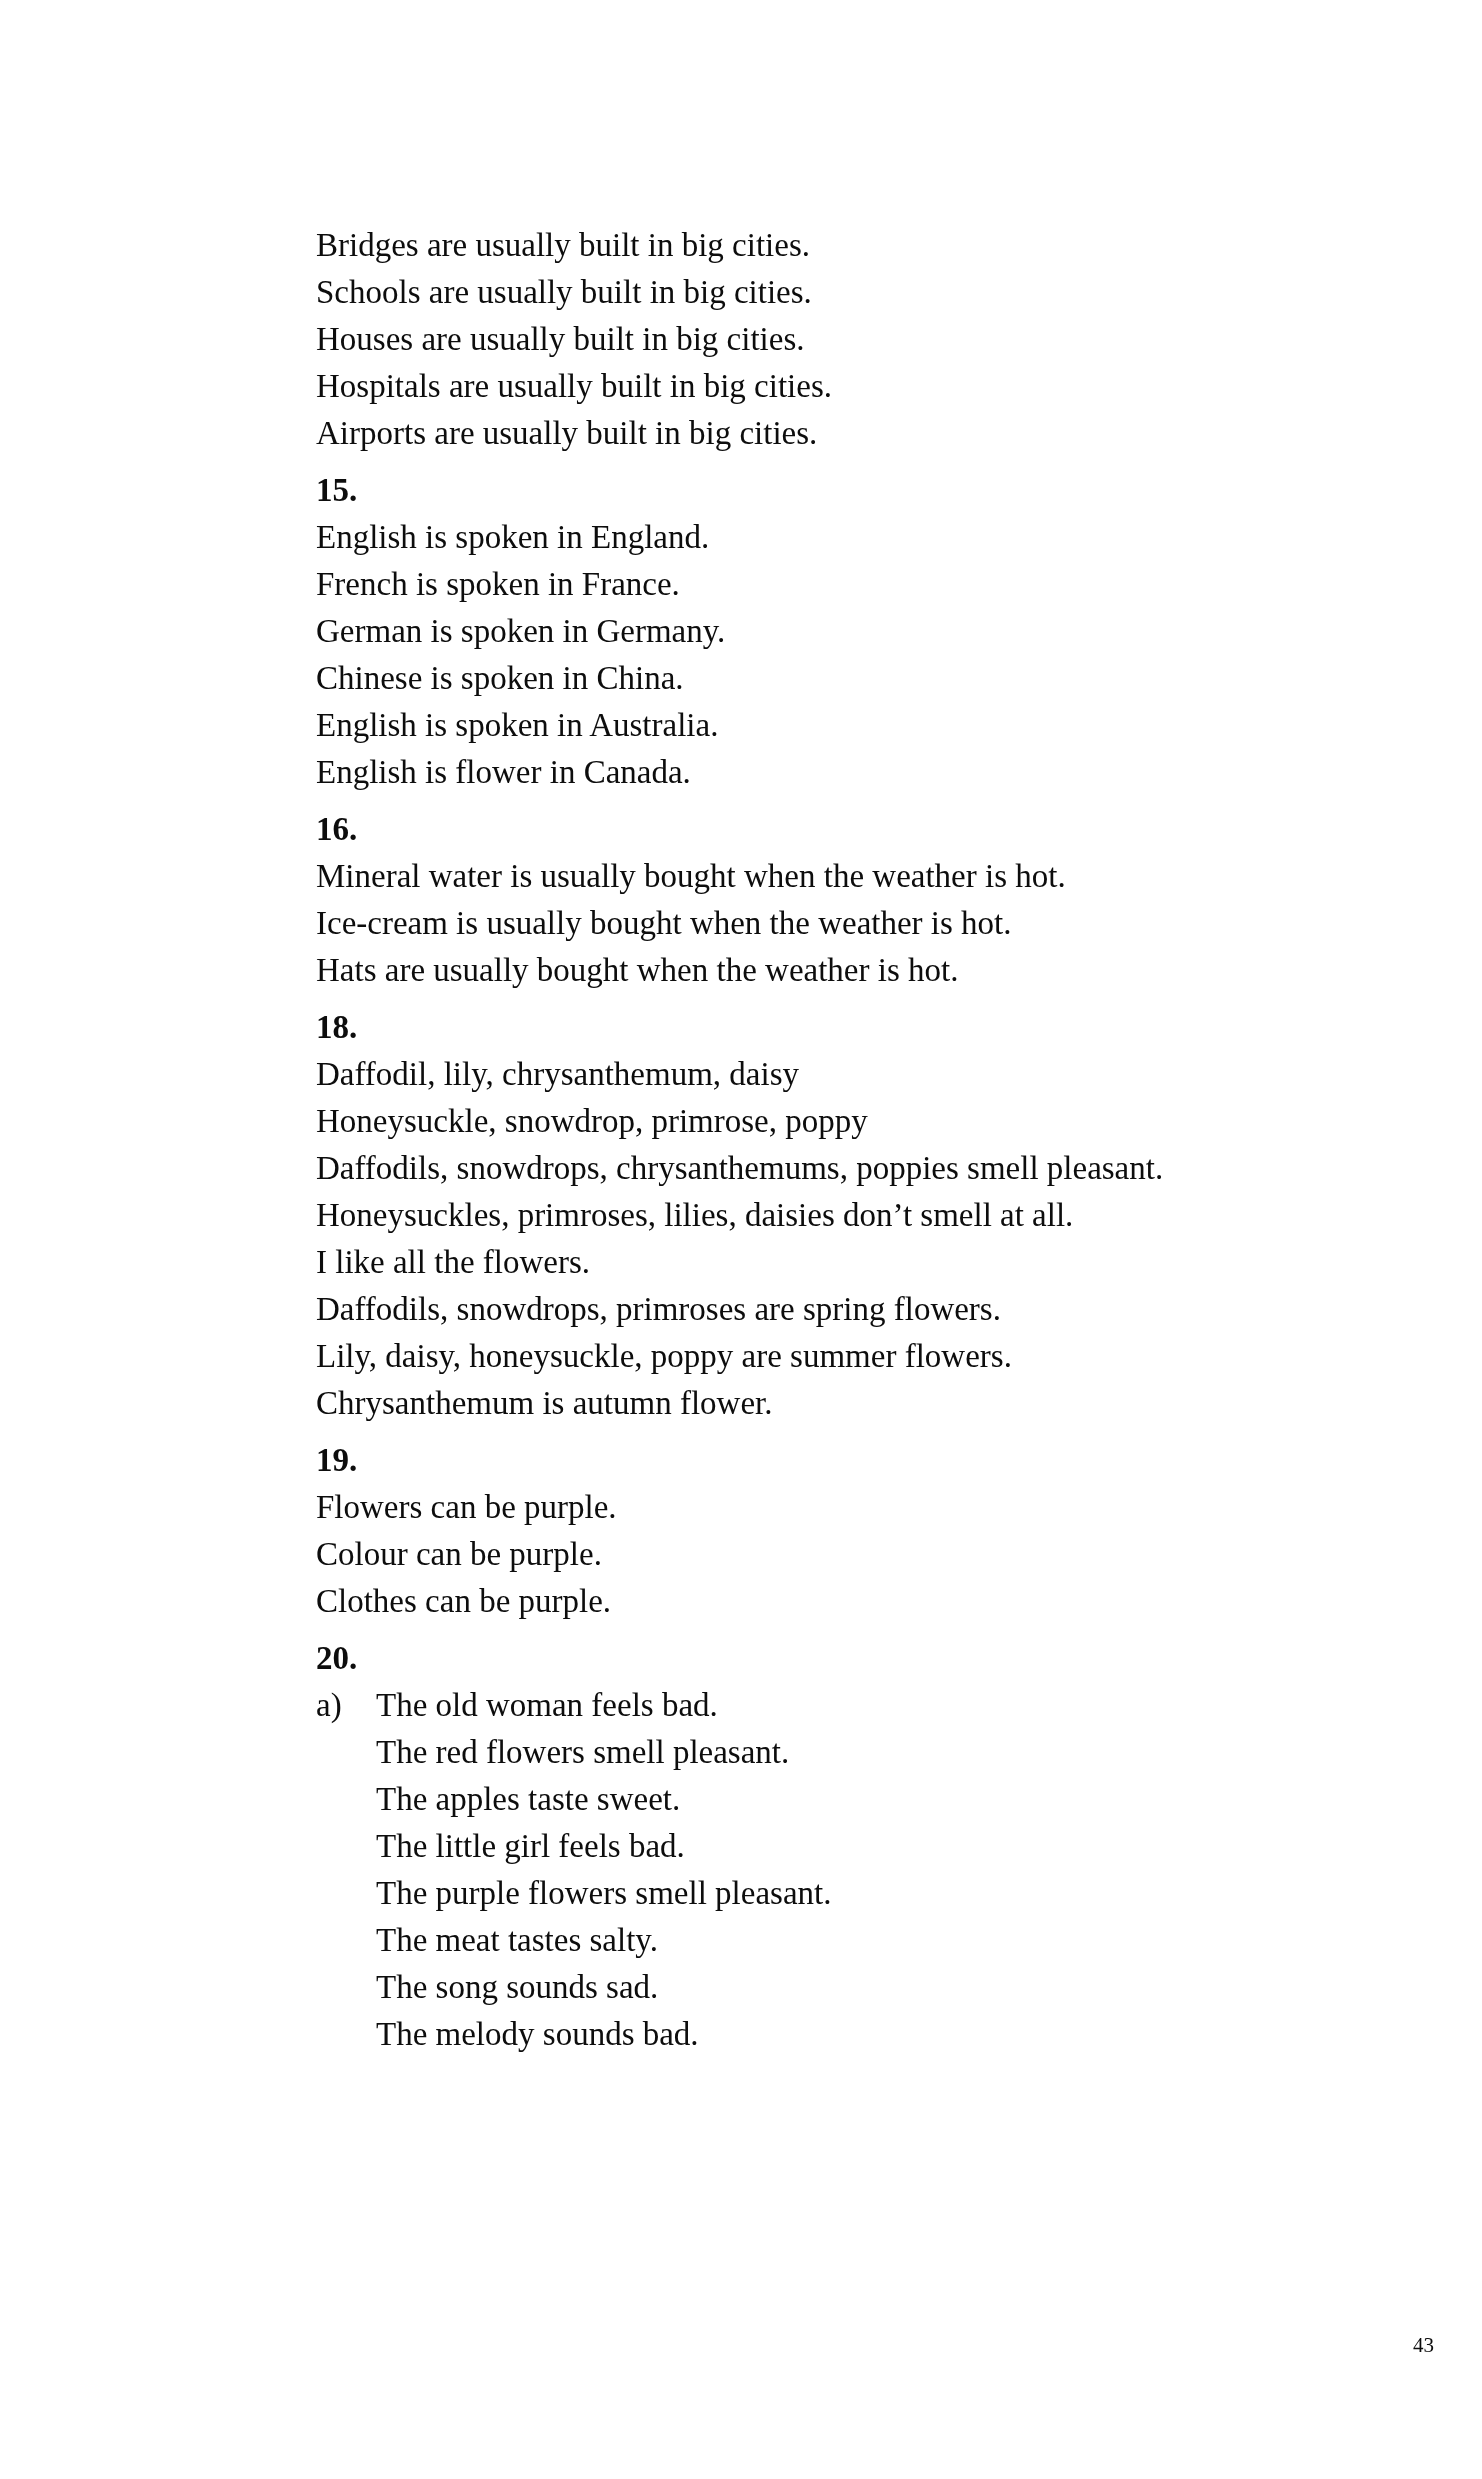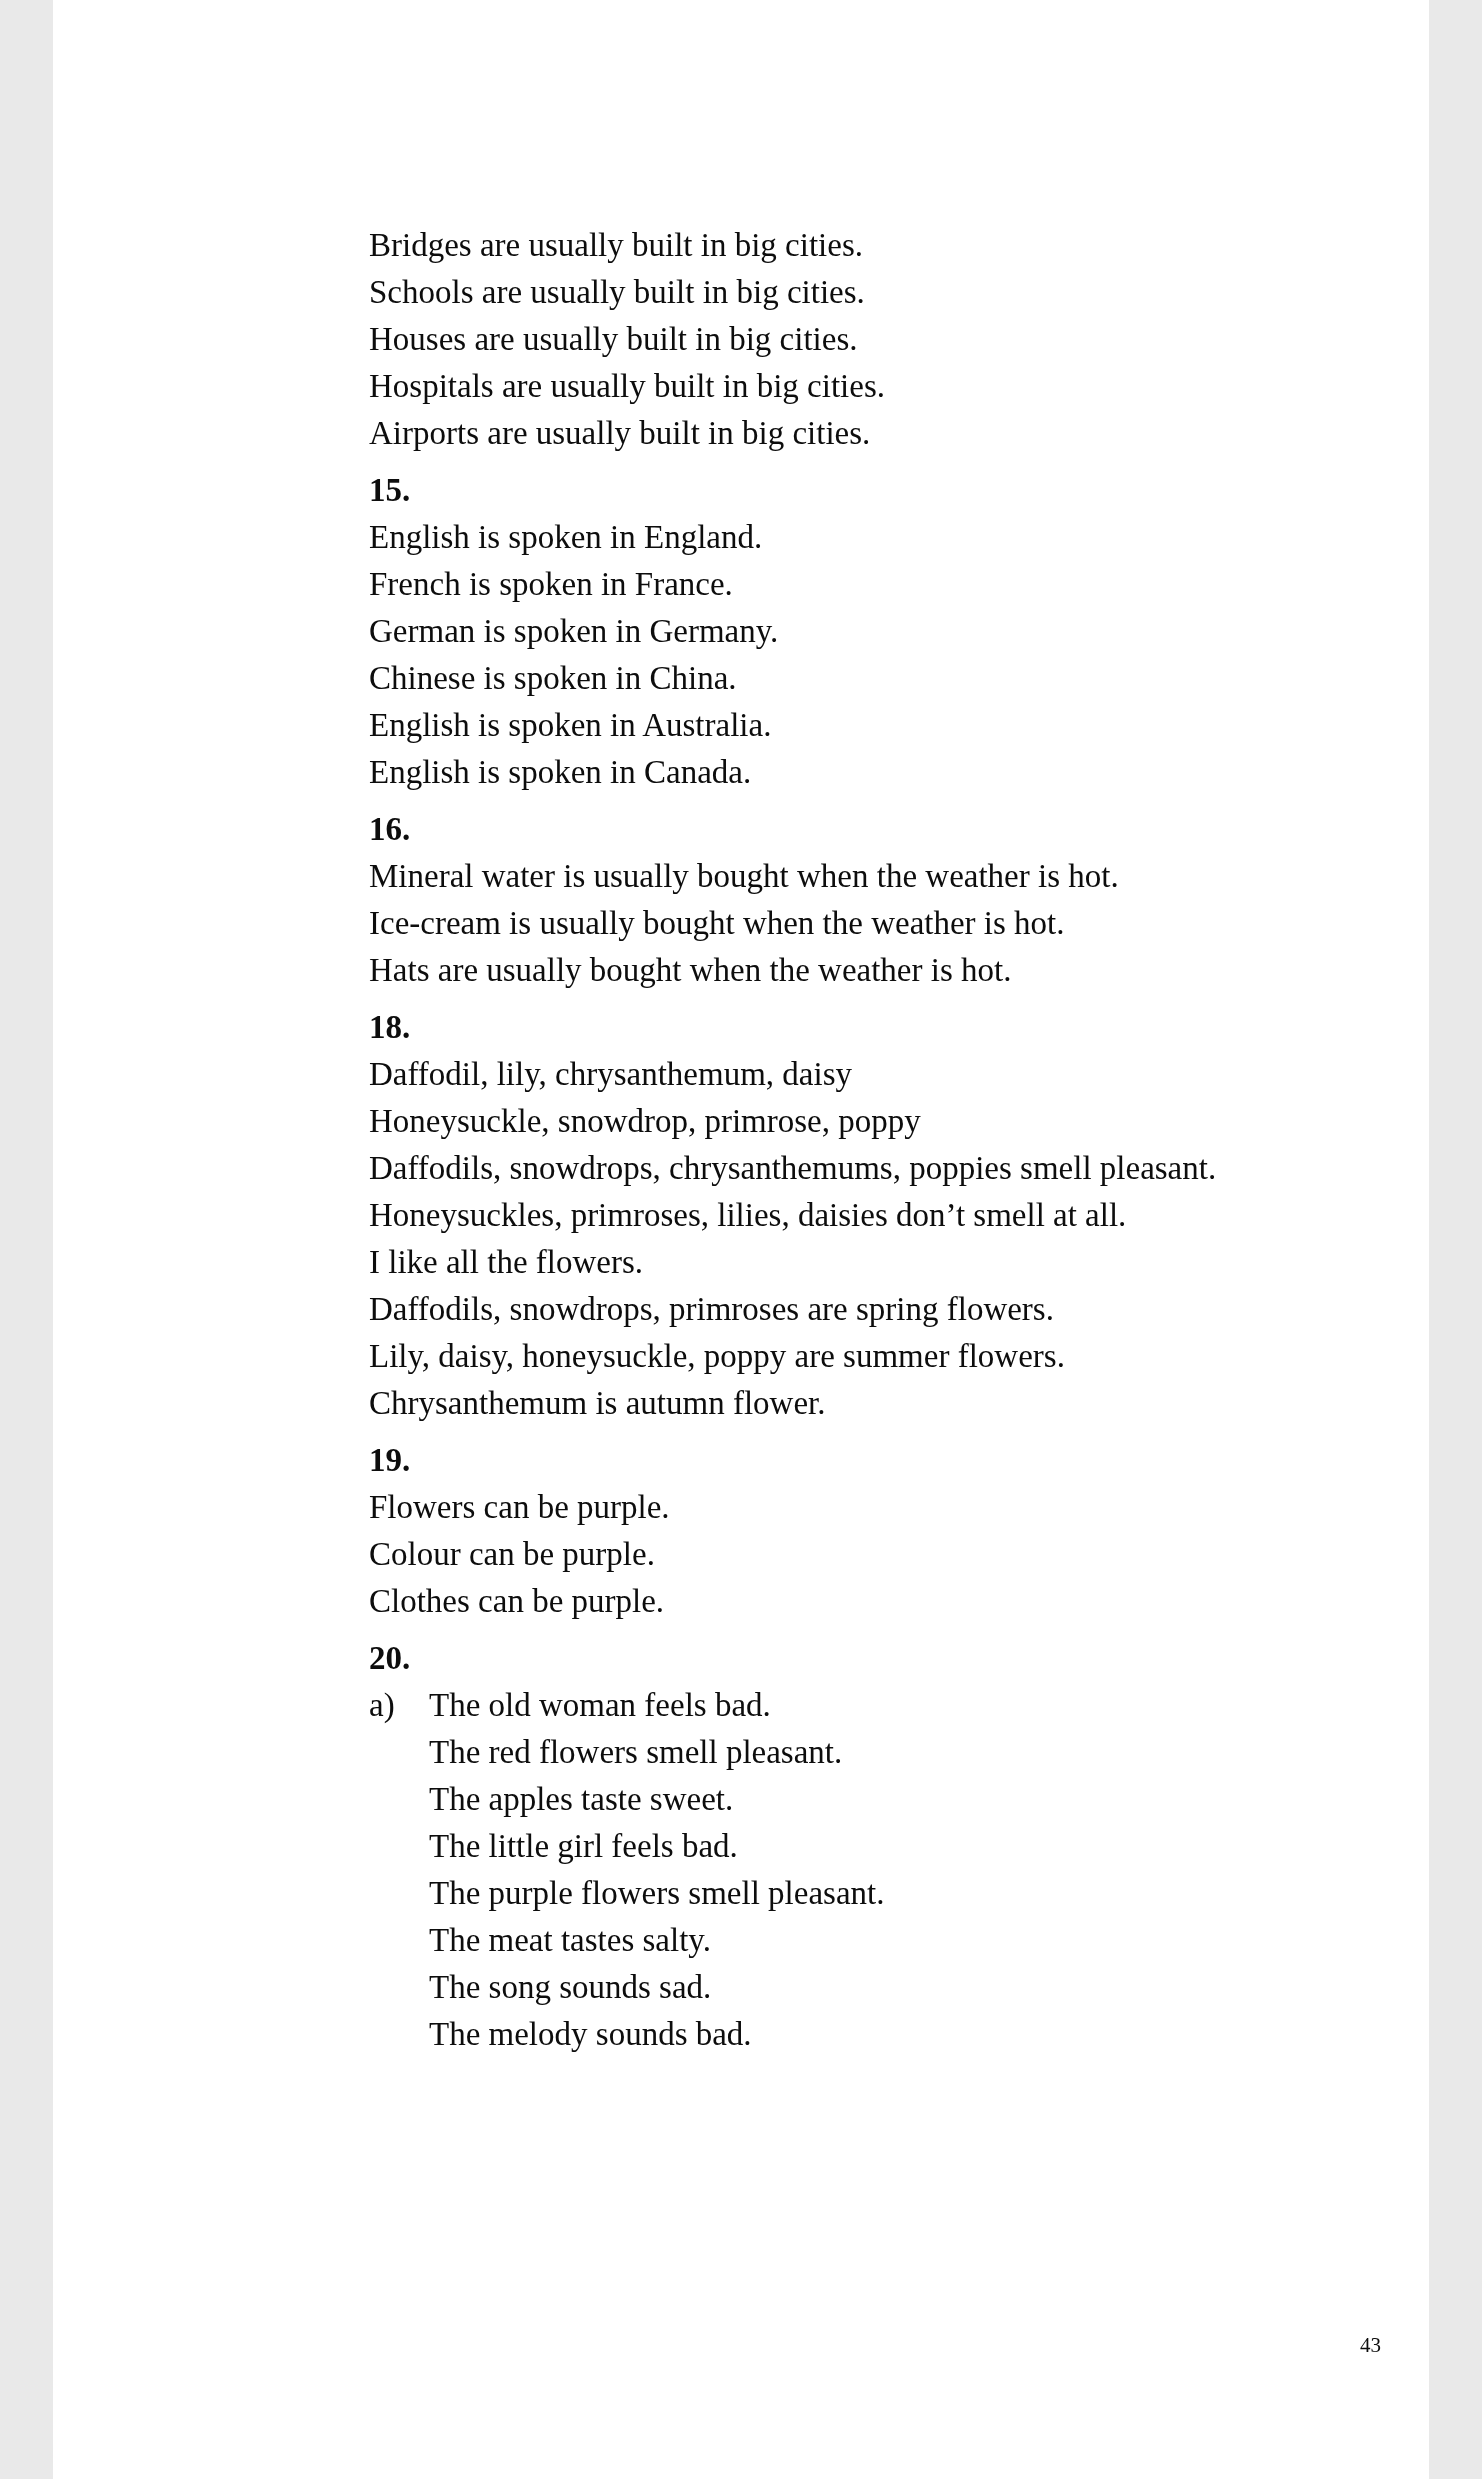--- a/index.html
+++ b/index.html
@@ -1,19 +1,19 @@
 <!DOCTYPE html>
 <html><head>
 <meta charset="utf-8">
 <style>
   * { margin: 0; padding: 0; box-sizing: border-box; }
   html, body { background: #e9e9e9; }
   .page {
     position: relative;
-    width: 1376px;
+    width: 1482px;
     height: 2479px;
     margin: 0 auto;
     background: #ffffff;
     font-family: "Liberation Serif", serif;
     color: #0d0d0d;
     overflow: hidden;
   }
   .content {
     position: absolute;
     left: 316px;
@@ -57,21 +57,21 @@
         <p class="line">Hospitals are usually built in big cities.</p>
         <p class="line">Airports are usually built in big cities.</p>
       </section>
       <section class="exercise">
         <p class="heading">15.</p>
         <p class="line">English is spoken in England.</p>
         <p class="line">French is spoken in France.</p>
         <p class="line">German is spoken in Germany.</p>
         <p class="line">Chinese is spoken in China.</p>
         <p class="line">English is spoken in Australia.</p>
-        <p class="line">English is spoken in Canada.</p>
+        <p class="line">English is flower in Canada.</p>
       </section>
       <section class="exercise">
         <p class="heading">16.</p>
         <p class="line">Mineral water is usually bought when the weather is hot.</p>
         <p class="line">Ice-cream is usually bought when the weather is hot.</p>
         <p class="line">Hats are usually bought when the weather is hot.</p>
       </section>
       <section class="exercise">
         <p class="heading">18.</p>
         <p class="line">Daffodil, lily, chrysanthemum, daisy</p>

